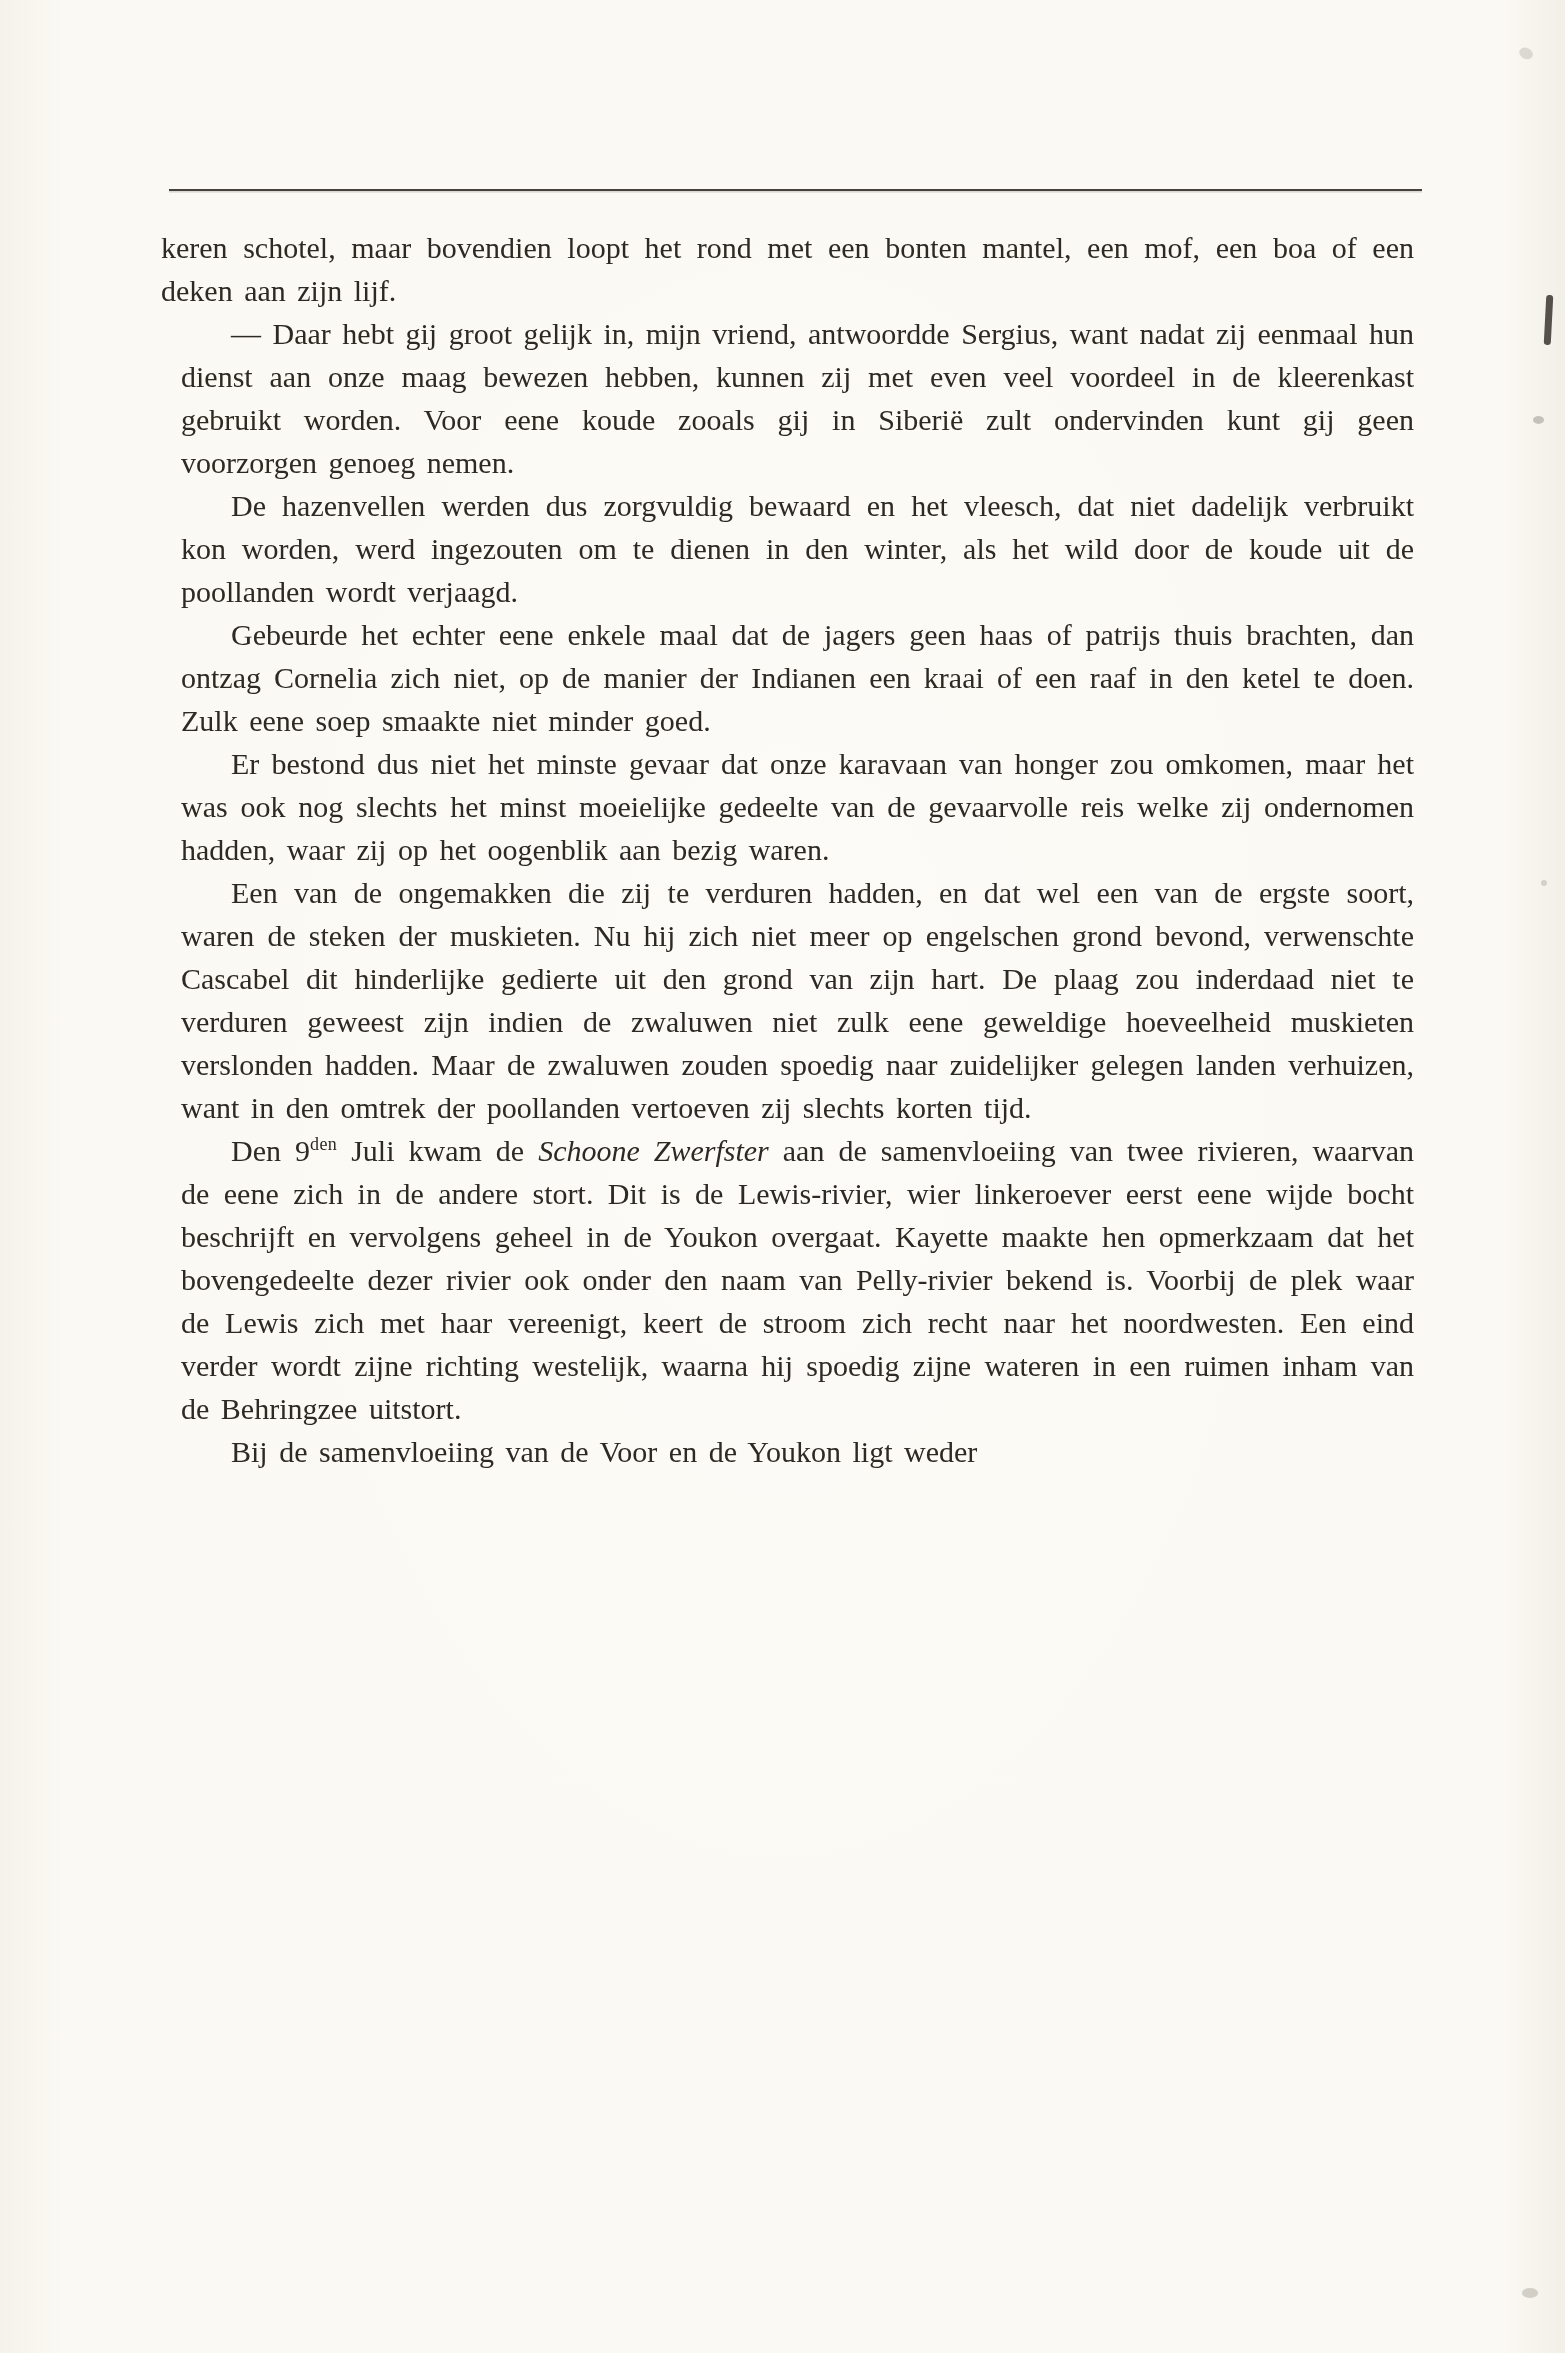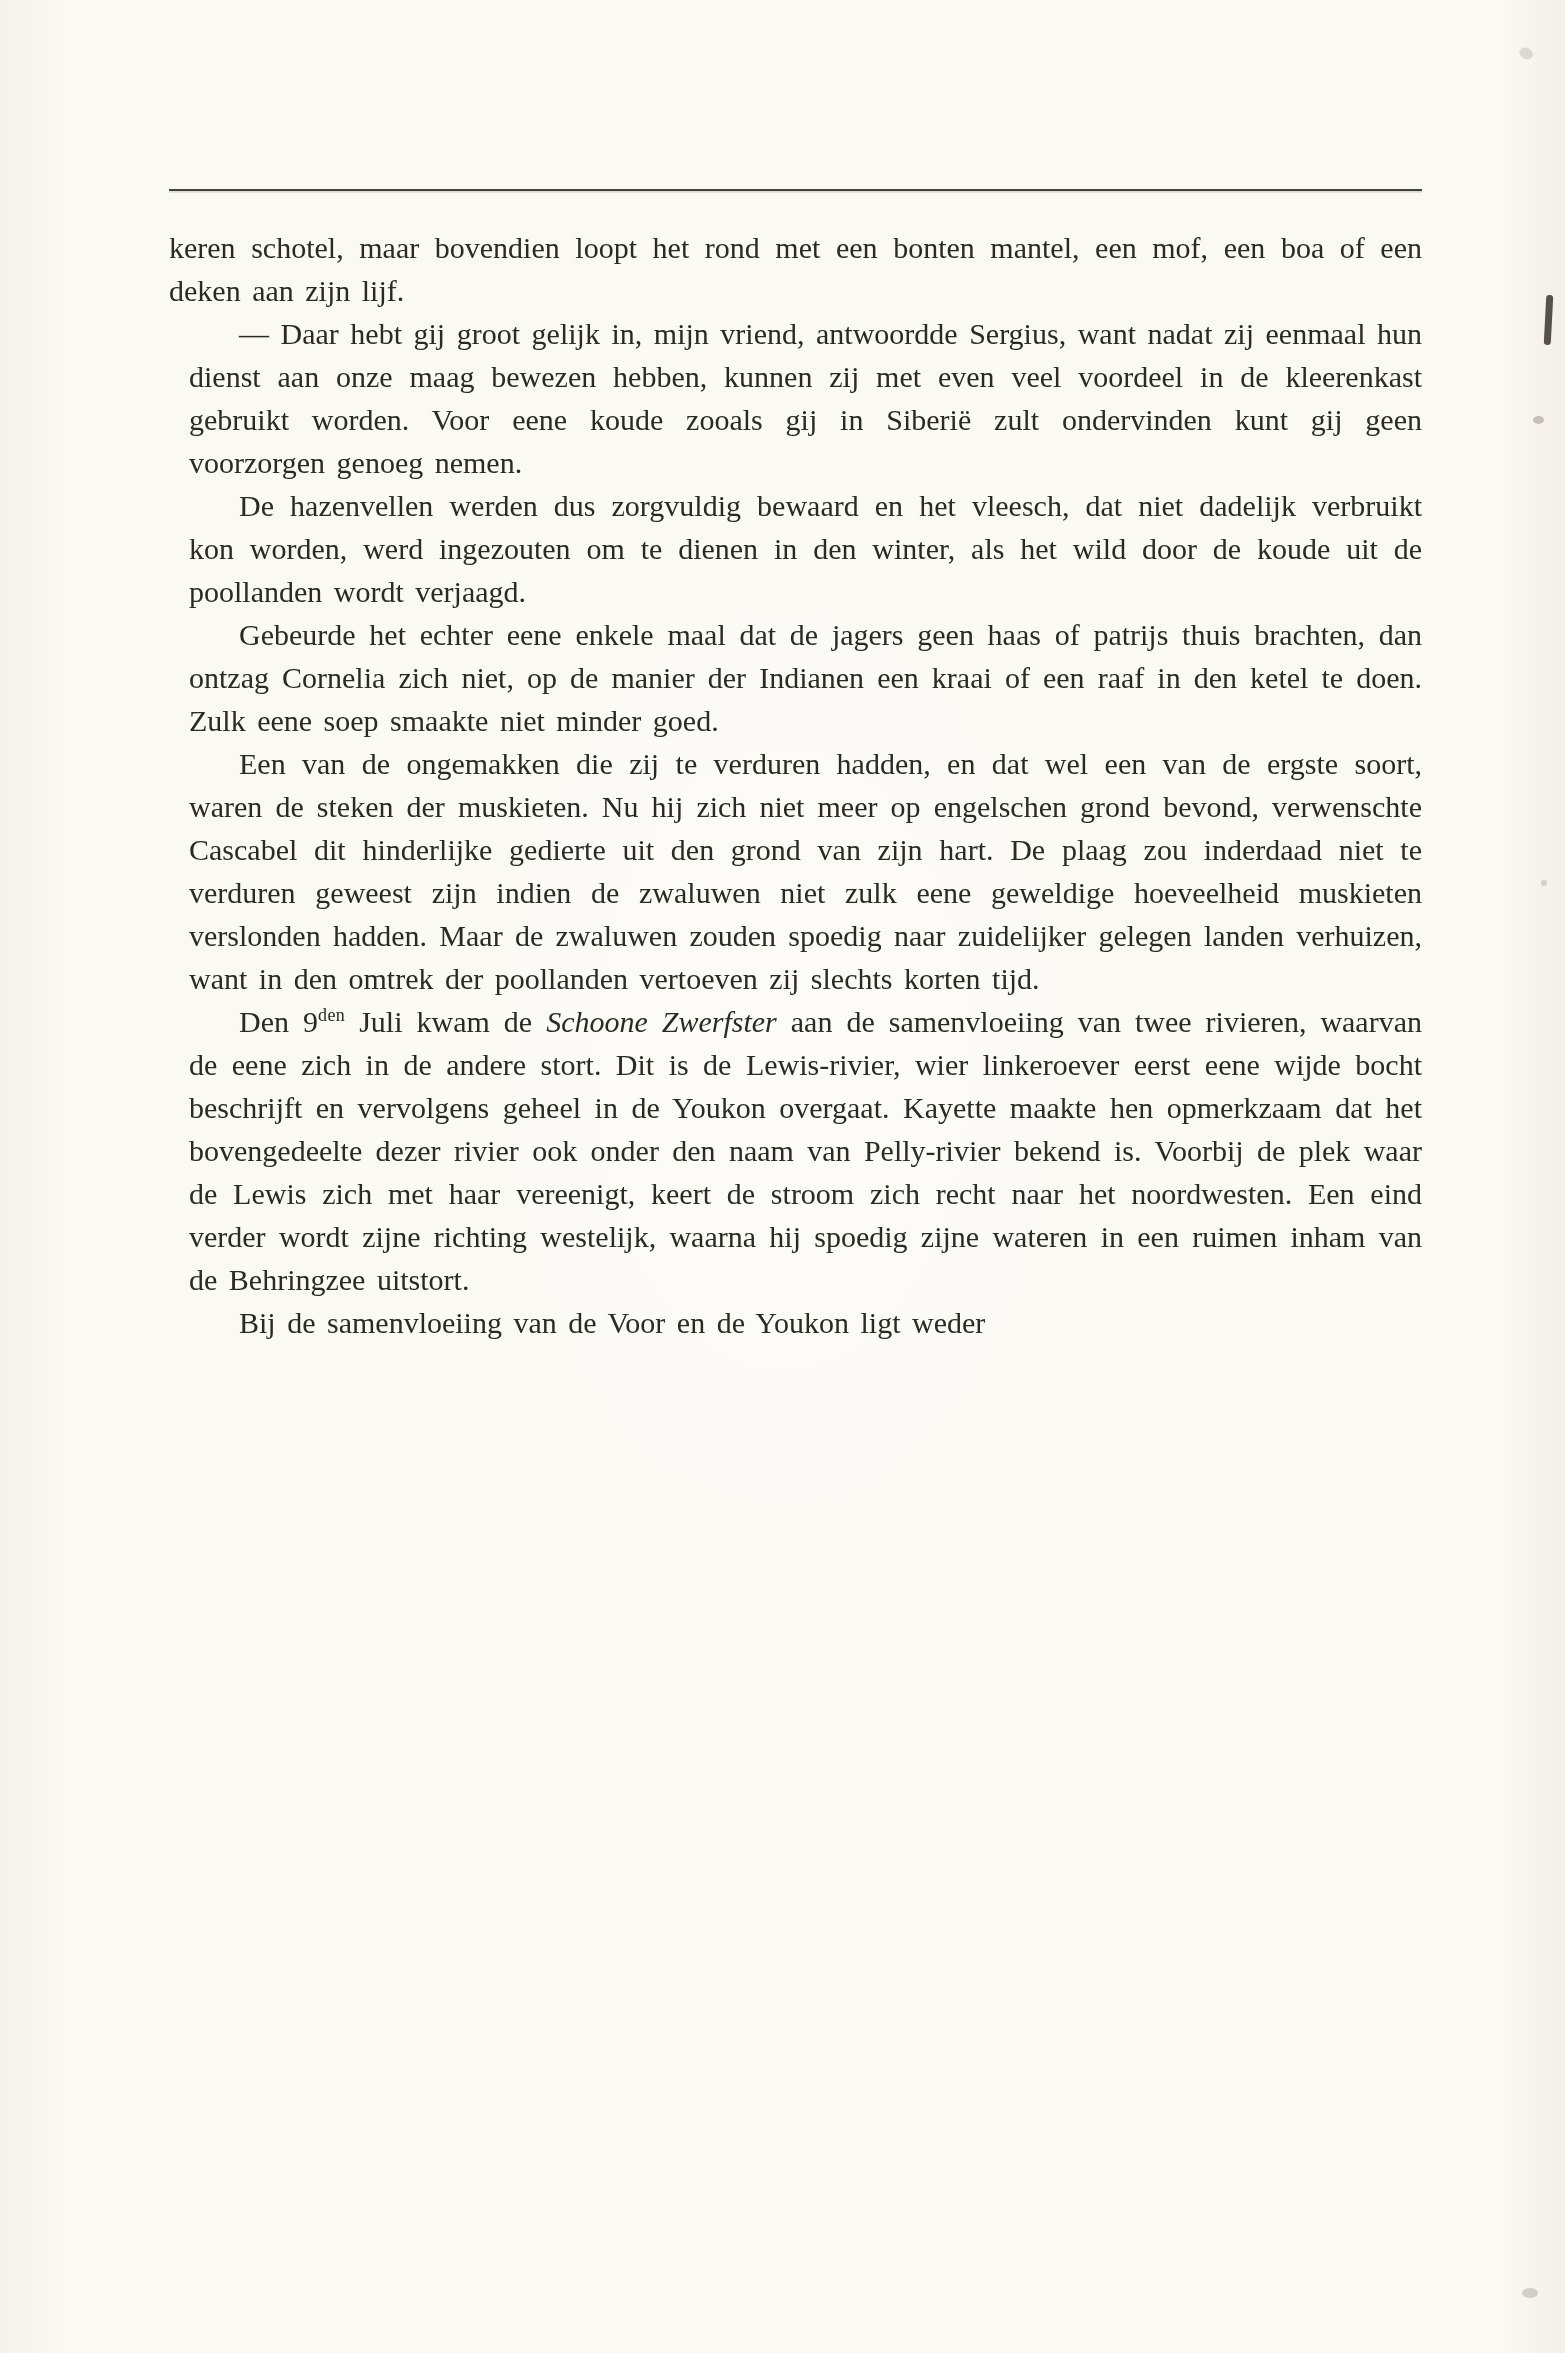--- a/index.html
+++ b/index.html
@@ -50,21 +50,21 @@
     top: 189px;
     left: 169px;
     width: 1253px;
     height: 1.6px;
     background: #45423c;
     box-shadow: 0 1.6px 0 rgba(69,66,60,0.18);
   }
   .text-block {
     position: absolute;
     top: 226px;
-    left: 169px;
+    left: 161px;
     width: 1253px;
   }
   p.para {
     margin: 0;
     font-size: 30px;
     line-height: 43px;
     text-align: justify;
     word-spacing: 4px;
     color: #2d2a24;
   }
@@ -129,20 +129,21 @@
 <div class="page">
 
 
   <div class="rule"></div>
 
   <main class="text-block" id="text-block">
       <p class="para"><span>keren schotel, maar bovendien loopt het rond met een bonten mantel, een mof, een boa of een deken aan zijn lijf.</span></p>
       <p class="para indent"><span>— Daar hebt gij groot gelijk in, mijn vriend, antwoordde Sergius, want nadat zij eenmaal hun dienst aan onze maag bewezen hebben, kunnen zij met even veel voordeel in de kleerenkast gebruikt worden. Voor eene koude zooals gij in Siberië zult ondervinden kunt gij geen voorzorgen genoeg nemen.</span></p>
       <p class="para indent"><span>De hazenvellen werden dus zorgvuldig bewaard en het vleesch, dat niet dadelijk verbruikt kon worden, werd ingezouten om te dienen in den winter, als het wild door de koude uit de poollanden wordt verjaagd.</span></p>
       <p class="para indent"><span>Gebeurde het echter eene enkele maal dat de jagers geen haas of patrijs thuis brachten, dan ontzag Cornelia zich niet, op de manier der Indianen een kraai of een raaf in den ketel te doen. Zulk eene soep smaakte niet minder goed.</span></p>
+      <p class="para indent"><span>Er bestond dus niet het minste gevaar dat onze karavaan van honger zou omkomen, maar het was ook nog slechts het minst moeielijke gedeelte van de gevaarvolle reis welke zij ondernomen hadden, waar zij op het oogenblik aan bezig waren.</span></p>
       <p class="para indent"><span>Een van de ongemakken die zij te verduren hadden, en dat wel een van de ergste soort, waren de steken der muskieten. Nu hij zich niet meer op engelschen grond bevond, verwenschte Cascabel dit hinderlijke gedierte uit den grond van zijn hart. De plaag zou inderdaad niet te verduren geweest zijn indien de zwaluwen niet zulk eene geweldige hoeveelheid muskieten verslonden hadden. Maar de zwaluwen zouden spoedig naar zuidelijker gelegen landen verhuizen, want in den omtrek der poollanden vertoeven zij slechts korten tijd.</span></p>
       <p class="para indent"><span>Den 9</span><sup>den</sup><span> Juli kwam de </span><i>Schoone Zwerfster</i><span> aan de samenvloeiing van twee rivieren, waarvan de eene zich in de andere stort. Dit is de Lewis-rivier, wier linkeroever eerst eene wijde bocht beschrijft en vervolgens geheel in de Youkon overgaat. Kayette maakte hen opmerkzaam dat het bovengedeelte dezer rivier ook onder den naam van Pelly-rivier bekend is. Voorbij de plek waar de Lewis zich met haar vereenigt, keert de stroom zich recht naar het noordwesten. Een eind verder wordt zijne richting westelijk, waarna hij spoedig zijne wateren in een ruimen inham van de Behringzee uitstort.</span></p>
       <p class="para indent"><span>Bij de samenvloeiing van de Voor en de Youkon ligt weder</span></p>
     </main>
 
   <div class="artifact ink-mark-1"></div>
   <div class="artifact ink-mark-2"></div>
   <div class="artifact ink-mark-3"></div>
   <div class="artifact ink-mark-4"></div>
   <div class="artifact ink-mark-5"></div>

